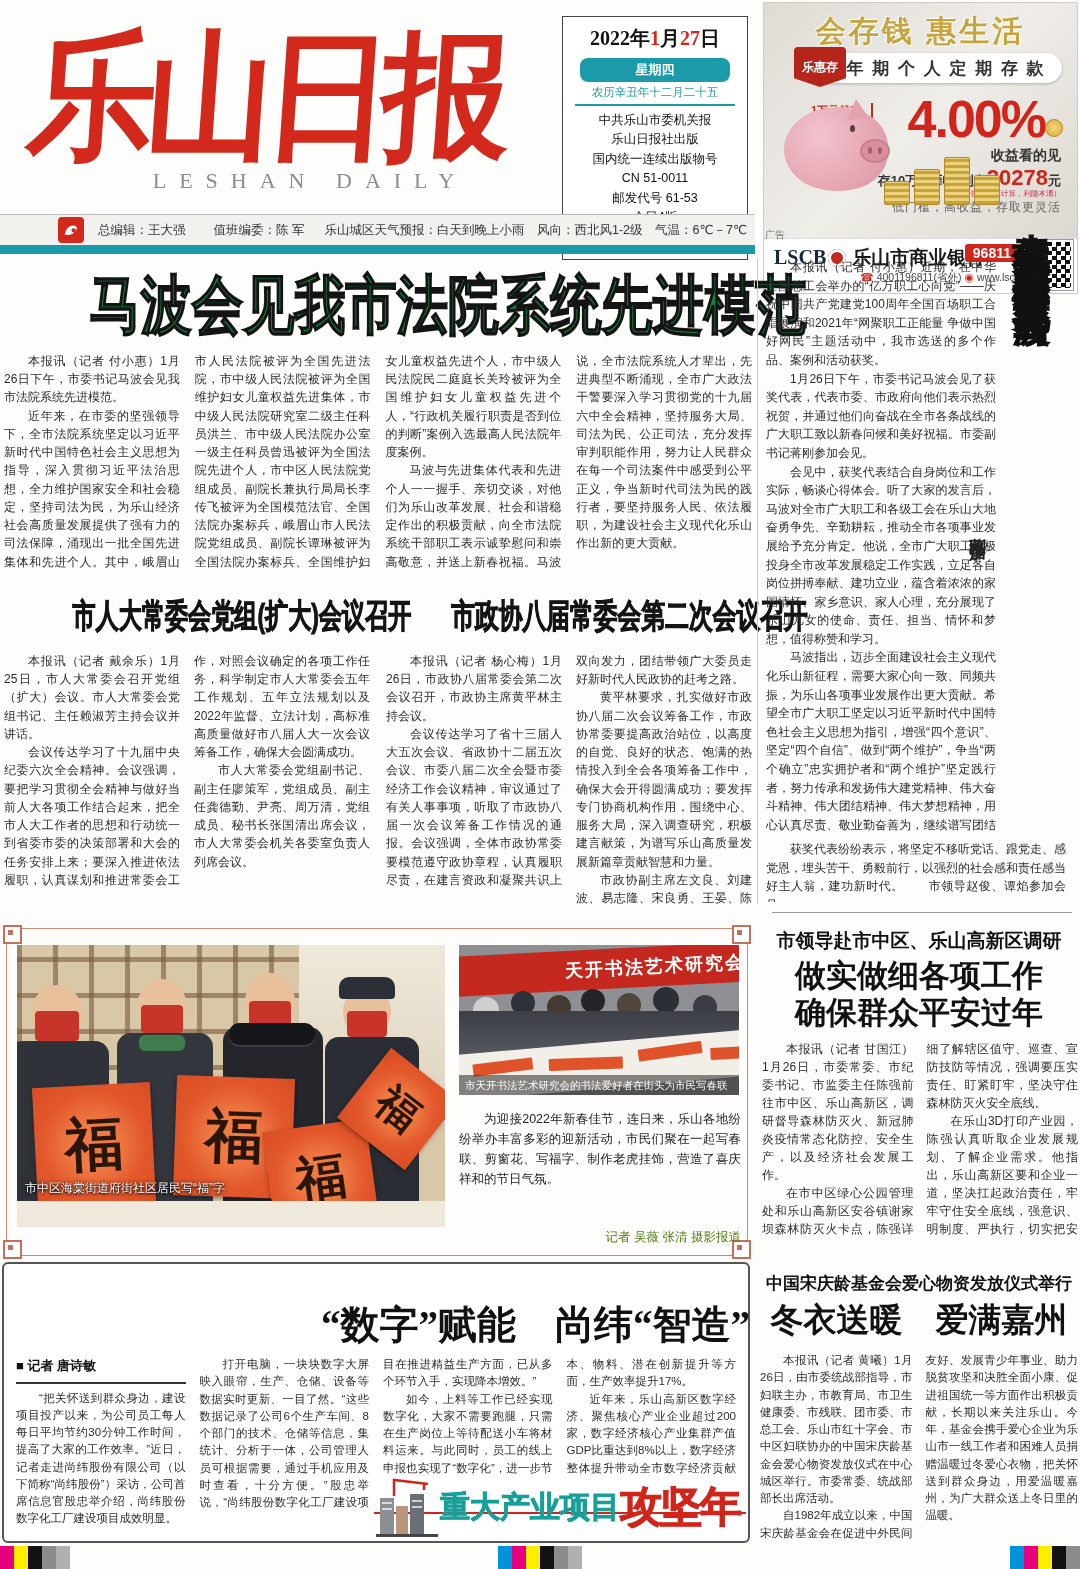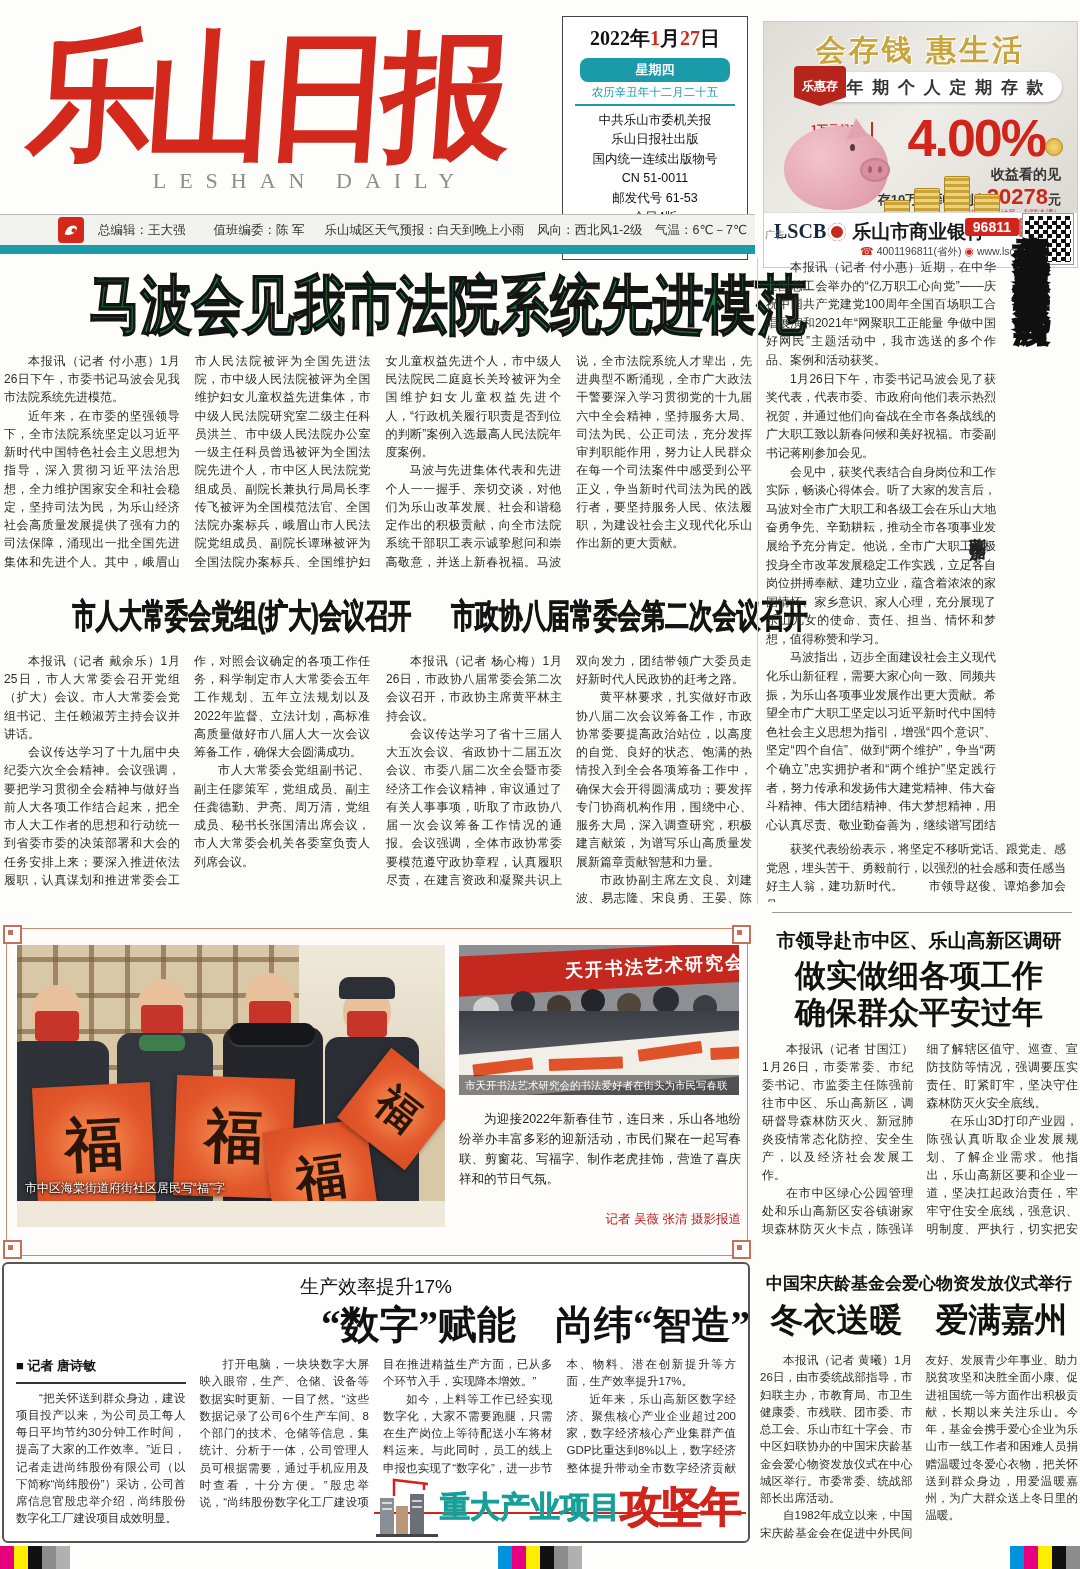--- a/index.html
+++ b/index.html
@@ -23,21 +23,21 @@
     padding:3px 0;border-radius:8px;}
   .lunar{margin:3px auto 0;width:160px;color:#1b9aaa;font-size:11.5px;border-bottom:2px solid #1b9aaa;padding-bottom:4px;}
   .pubinfo{margin-top:5px;font-size:12.5px;line-height:1.55;color:#111;}
   
   .infobar{left:0;top:214px;width:755px;height:30px;background:#f1f1ee;border-top:1px solid #bbb;
     display:flex;align-items:center;font-size:12.5px;color:#333;}
   .logo{width:26px;height:26px;background:#d2291c;border-radius:4px;margin:0 14px 0 58px;display:flex;
     align-items:center;justify-content:center;}
   .tealbar{left:0;top:245px;width:755px;height:9px;background:#1b9aaa;}
   
-  .ad{left:763px;top:21px;width:315px;height:247px;background:linear-gradient(135deg,#dfdcd6 0%,#efede8 45%,#d8d4cd 100%);
+  .ad{left:763px;top:2px;width:315px;height:292px;background:linear-gradient(135deg,#dfdcd6 0%,#efede8 45%,#d8d4cd 100%);
     border:1px solid #cfcac2;box-sizing:border-box;overflow:hidden;padding-left:44px;}
   .ad-slogan{top:8px;left:0;width:100%;text-align:center;font-size:30px;font-weight:900;color:#c8a43c;
     letter-spacing:3px;text-shadow:0 0 2px #fff,1px 1px 0 #fff,-1px -1px 0 #fff;}
   .ad-pill{top:50px;left:48px;width:250px;height:30px;background:#fff;border-radius:16px;display:flex;
     align-items:center;justify-content:center;font-size:17px;font-weight:900;color:#333;letter-spacing:2px;
     box-shadow:0 1px 3px rgba(0,0,0,.25);}
   .ad-badge{top:44px;left:30px;width:52px;height:40px;background:#b5251c;color:#fff;font-size:12px;font-weight:700;
     display:flex;align-items:center;justify-content:center;border-radius:4px 4px 10px 10px;
     clip-path:polygon(0 0,100% 0,100% 78%,50% 100%,0 78%);z-index:3;}
   .ad-ratebox{top:90px;right:14px;width:200px;text-align:right;}
@@ -124,21 +124,21 @@
   .photoR{position:absolute;left:452px;top:16px;width:280px;height:150px;background:#8e8f93;overflow:hidden;}
   .rbanner{position:absolute;left:-8px;top:4px;width:110%;height:40px;background:#c5281e;transform:rotate(-3deg);
      display:flex;align-items:center;justify-content:flex-end;padding-right:14px;color:#fff;font-weight:900;
      font-size:18px;letter-spacing:2px;box-sizing:border-box;}
   .crowdhead{position:absolute;border-radius:50%;}
   .rtable{position:absolute;left:-10px;bottom:8px;width:120%;height:46px;background:#f2efe8;transform:rotate(-5deg);}
   .redslip{position:absolute;height:12px;background:#e0532a;border-radius:1px;}
   .pcaptionR{position:absolute;left:0;bottom:0;width:100%;height:20px;background:rgba(20,20,20,.5);color:#fff;
      font-size:10.5px;line-height:20px;padding-left:6px;box-sizing:border-box;}
   .ppara{position:absolute;left:452px;top:180px;width:282px;font-size:12.5px;line-height:1.6;color:#222;text-align:justify;}
-  .pcredit{position:absolute;left:452px;top:282px;width:282px;text-align:right;font-size:12.5px;color:#b91c1c;}
+  .pcredit{position:absolute;left:452px;top:300px;width:282px;text-align:right;font-size:12.5px;color:#4d7c0f;}
   
   .digibox{left:2px;top:1262px;width:748px;height:281px;border:2px solid #555;border-radius:6px;box-sizing:border-box;background:#fff;}
   .digi-kicker{left:2px;top:1274px;width:748px;text-align:center;font-size:19px;color:#111;}
   .digi-h{left:2px;top:1298px;width:748px;text-align:right;font-size:39px;font-weight:900;color:#111;}
   .digi-cols{left:16px;top:1356px;width:720px;height:178px;overflow:hidden;column-count:4;column-gap:14px;
      font-size:11.5px;line-height:1.5;color:#2c2c2c;}
   .digi-byline{font-size:13px;font-weight:900;color:#111;border-bottom:2px solid #333;padding-bottom:6px;margin-bottom:6px;}
   .proj-banner{left:374px;top:1474px;width:372px;height:66px;background:#fff;display:flex;align-items:center;}
   .proj-line{position:absolute;left:0;top:38px;width:100%;height:2px;background:#d1251c;}
   .proj-teal{font-size:30px;font-weight:900;color:#17a09a;-webkit-text-stroke:.8px #17a09a;position:relative;z-index:2;}
@@ -371,21 +371,20 @@
         <div class="redslip" style="left:262px;top:16px;width:50px;transform:rotate(2deg)"></div>
       </div>
       <div class="pcaptionR">市天开书法艺术研究会的书法爱好者在街头为市民写春联</div>
     </div>
 
     <p class="ppara bp">为迎接2022年新春佳节，连日来，乐山各地纷纷举办丰富多彩的迎新活动，市民们聚在一起写春联、剪窗花、写福字、制作老虎挂饰，营造了喜庆祥和的节日气氛。</p>
     <div class="pcredit">记者 吴薇 张清 摄影报道</div>
   </div>
 
   <div class="abs digibox"></div>
-  <div class="abs digi-kicker">生产效率提升17%</div>
   <div class="abs digi-h serif">“数字”赋能　尚纬“智造”</div>
   <div class="abs digi-cols">
     <div class="digi-byline">■ 记者 唐诗敏</div>
     <p class="bp">“把关怀送到群众身边，建设项目投产以来，为公司员工每人每日平均节约30分钟工作时间，提高了大家的工作效率。”近日，记者走进尚纬股份有限公司（以下简称“尚纬股份”）采访，公司首席信息官殷忠举介绍，尚纬股份数字化工厂建设项目成效明显。</p>
     <p class="bp">打开电脑，一块块数字大屏映入眼帘，生产、仓储、设备等数据实时更新、一目了然。“这些数据记录了公司6个生产车间、8个部门的技术、仓储等信息，集统计、分析于一体，公司管理人员可根据需要，通过手机应用及时查看，十分方便。”殷忠举说，“尚纬股份数字化工厂建设项目在推进精益生产方面，已从多个环节入手，实现降本增效。”</p>
     <p class="bp">如今，上料等工作已经实现数字化，大家不需要跑腿，只需在生产岗位上等待配送小车将材料运来。与此同时，员工的线上申报也实现了“数字化”，进一步节约了时间。据统计，尚纬股份数字化工厂建设项目涉及人力成本、物料、潜在创新提升等方面，生产效率提升17%。</p>
     <p class="bp">近年来，乐山高新区数字经济、聚焦核心产业企业超过200家，数字经济核心产业集群产值GDP比重达到8%以上，数字经济整体提升带动全市数字经济贡献率达51%。市委市政府通过支持高新区重点发展数字经济，以数字化转型助推企业高质量发展。</p>
   </div>
   <div class="abs proj-banner">
     <div class="proj-line"></div>

